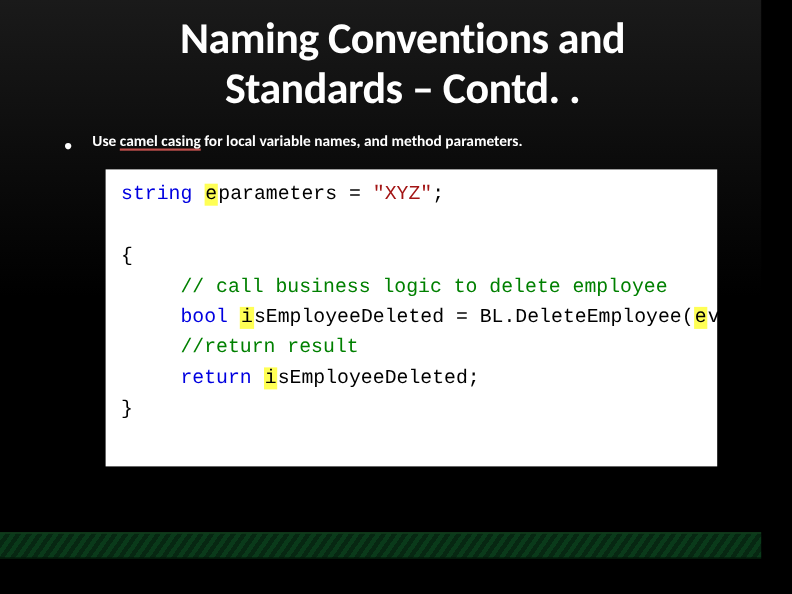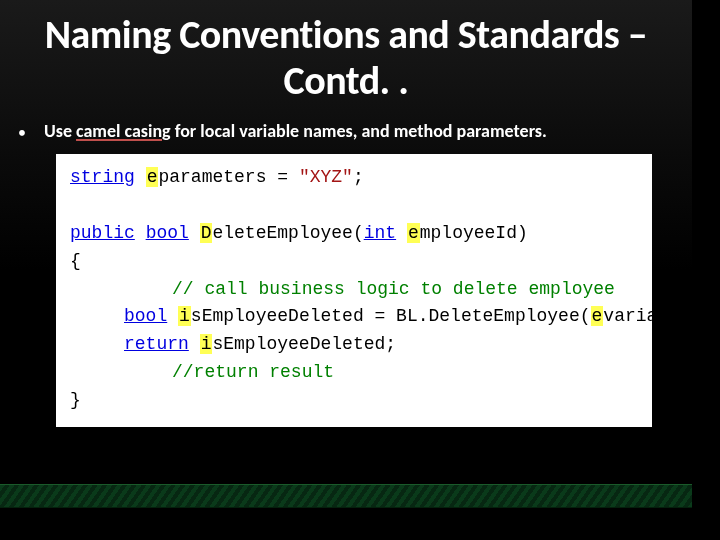--- a/index.html
+++ b/index.html
@@ -7,20 +7,21 @@
   body {
     background: #000;
     font-family: Calibri, Arial, sans-serif;
     position: relative;
   }
   .slide {
     width: 692px;
     height: 540px;
     background: linear-gradient(180deg, #1a1a1a 0%, #0a0a0a 30%, #000 50%, #000 100%);
     position: relative;
+    padding-left: 40px;
   }
   .title {
     text-align: center;
     color: #fff;
     font-size: 40px;
     font-weight: 700;
     line-height: 1.15;
     padding: 12px 40px 14px 40px;
     letter-spacing: -0.5px;
   }
@@ -32,42 +33,42 @@
   }
   .bullet-dot {
     color: #fff;
     font-size: 16px;
     line-height: 22px;
     margin-right: 18px;
     margin-top: 2px;
   }
   .bullet-text {
     color: #fff;
-    font-size: 18px;
+    font-size: 14px;
     font-weight: 600;
   }
   .bullet-text .underlined {
     text-decoration: underline;
     text-decoration-color: #c0504d;
     text-decoration-thickness: 2px;
     text-underline-offset: 2px;
   }
   .code-block {
     background: #fff;
     margin: 10px 40px 0 56px;
     padding: 10px 14px 12px 14px;
     font-family: "Courier New", Courier, monospace;
     font-size: 18px;
     line-height: 1.55;
     color: #000;
     min-height: 270px;
   }
-  .kw { color: #0000e0; text-decoration: underline; }
+  .kw { color: #0000e0; }
   .str { color: #a31515; }
-  .cmt { color: #008000; margin-left: 48px; }
+  .cmt { color: #008000; }
   .hl {
     background: #ffff55;
     padding: 0 1px;
   }
   .footer-bar {
     position: absolute;
     left: 0;
     right: 0;
     bottom: 32px;
     height: 24px;
@@ -93,23 +94,22 @@
   <div class="bullet-row">
     <span class="bullet-dot">•</span>
     <span class="bullet-text">
       <span>Use </span><span class="underlined">camel casing</span><span> for local variable names, and method parameters.</span>
     </span>
   </div>
 
   <div class="code-block">
     <div class="code-line"><span class="kw">string</span> <span class="hl">e</span><span>parameters = </span><span class="str">"XYZ"</span><span>;</span></div>
     <div class="code-line"> </div>
-    <div class="code-line"><span class="kw">public</span><span> </span><span class="kw">bool</span><span> </span><span class="hl">D</span><span>eleteEmployee(</span><span class="kw">int</span><span> </span><span class="hl">e</span><span>mployeeId)</span></div>
     <div class="code-line">{</div>
     <div class="code-line"><span>     </span><span class="cmt">// call business logic to delete employee</span></div>
     <div class="code-line"><span>     </span><span class="kw">bool</span><span> </span><span class="hl">i</span><span>sEmployeeDeleted = BL.DeleteEmployee(</span><span class="hl">e</span><span>variable</span><span>);</span></div>
+    <div class="code-line"><span>     </span><span class="cmt">//return result</span></div>
     <div class="code-line"><span>     </span><span class="kw">return</span><span> </span><span class="hl">i</span><span>sEmployeeDeleted;</span></div>
-    <div class="code-line"><span>     </span><span class="cmt">//return result</span></div>
     <div class="code-line">}</div>
   </div>
 
   <div class="footer-bar"></div>
 </div>
 
 </body></html>

